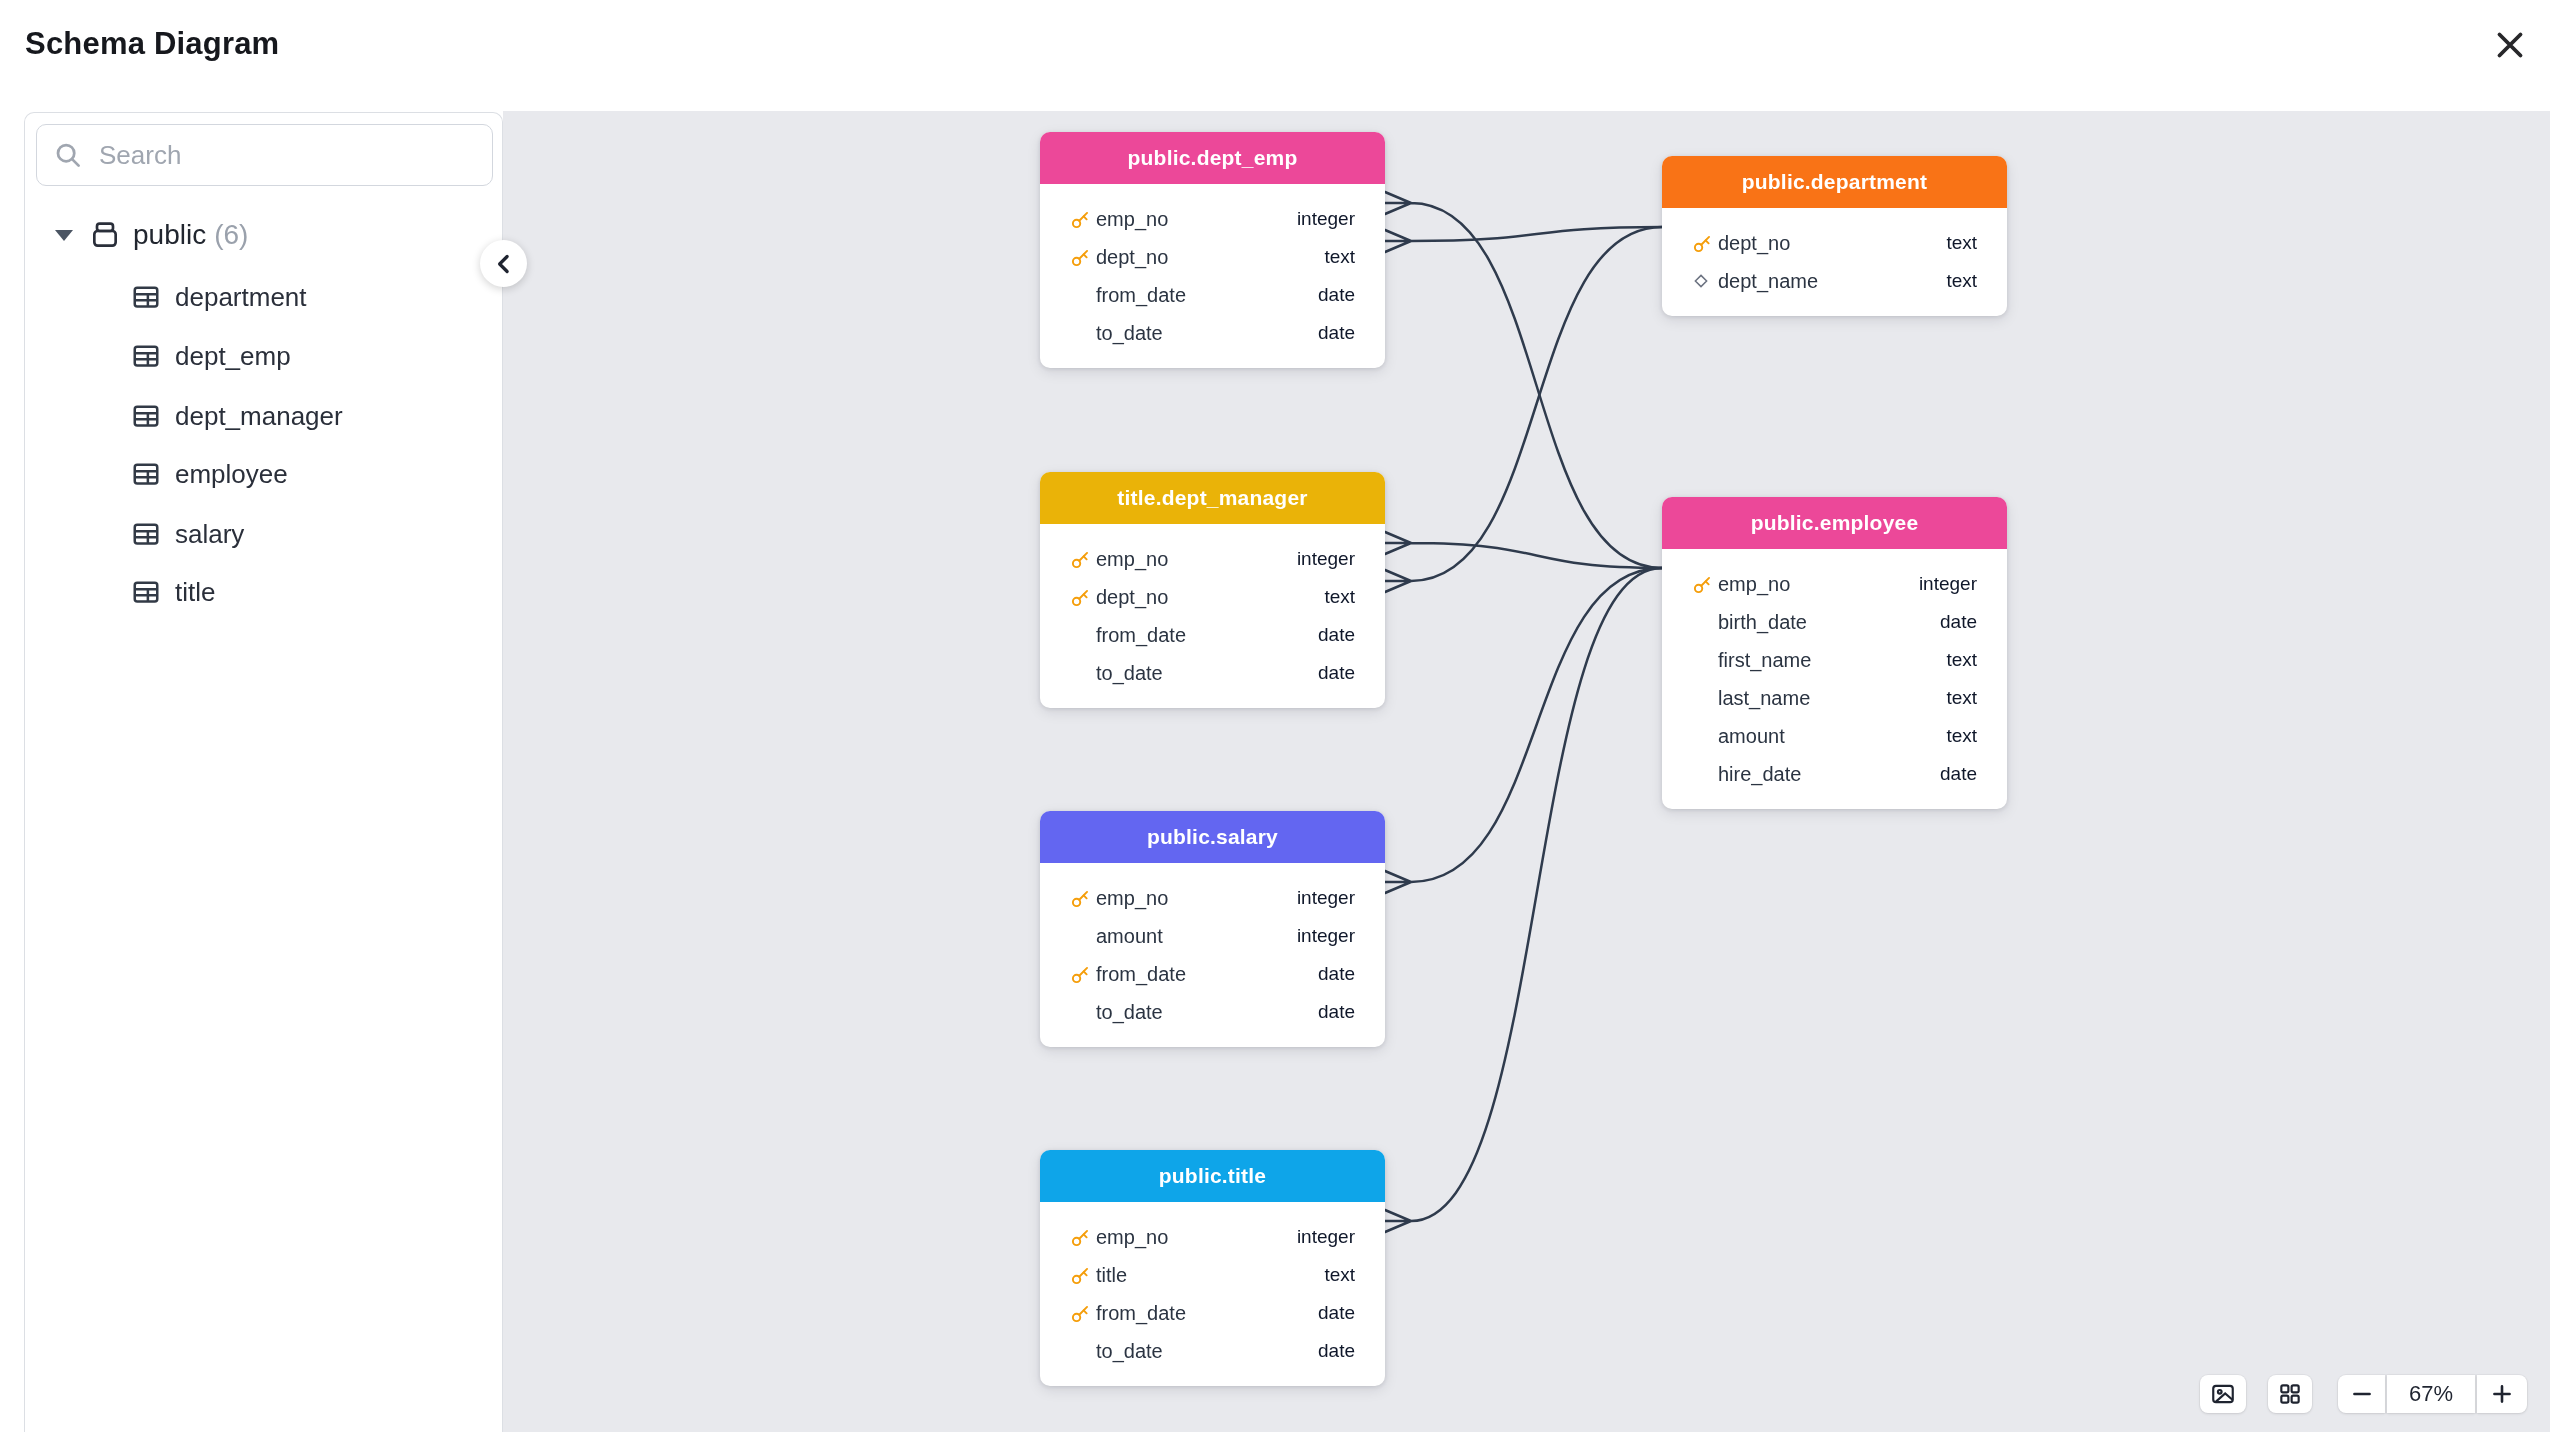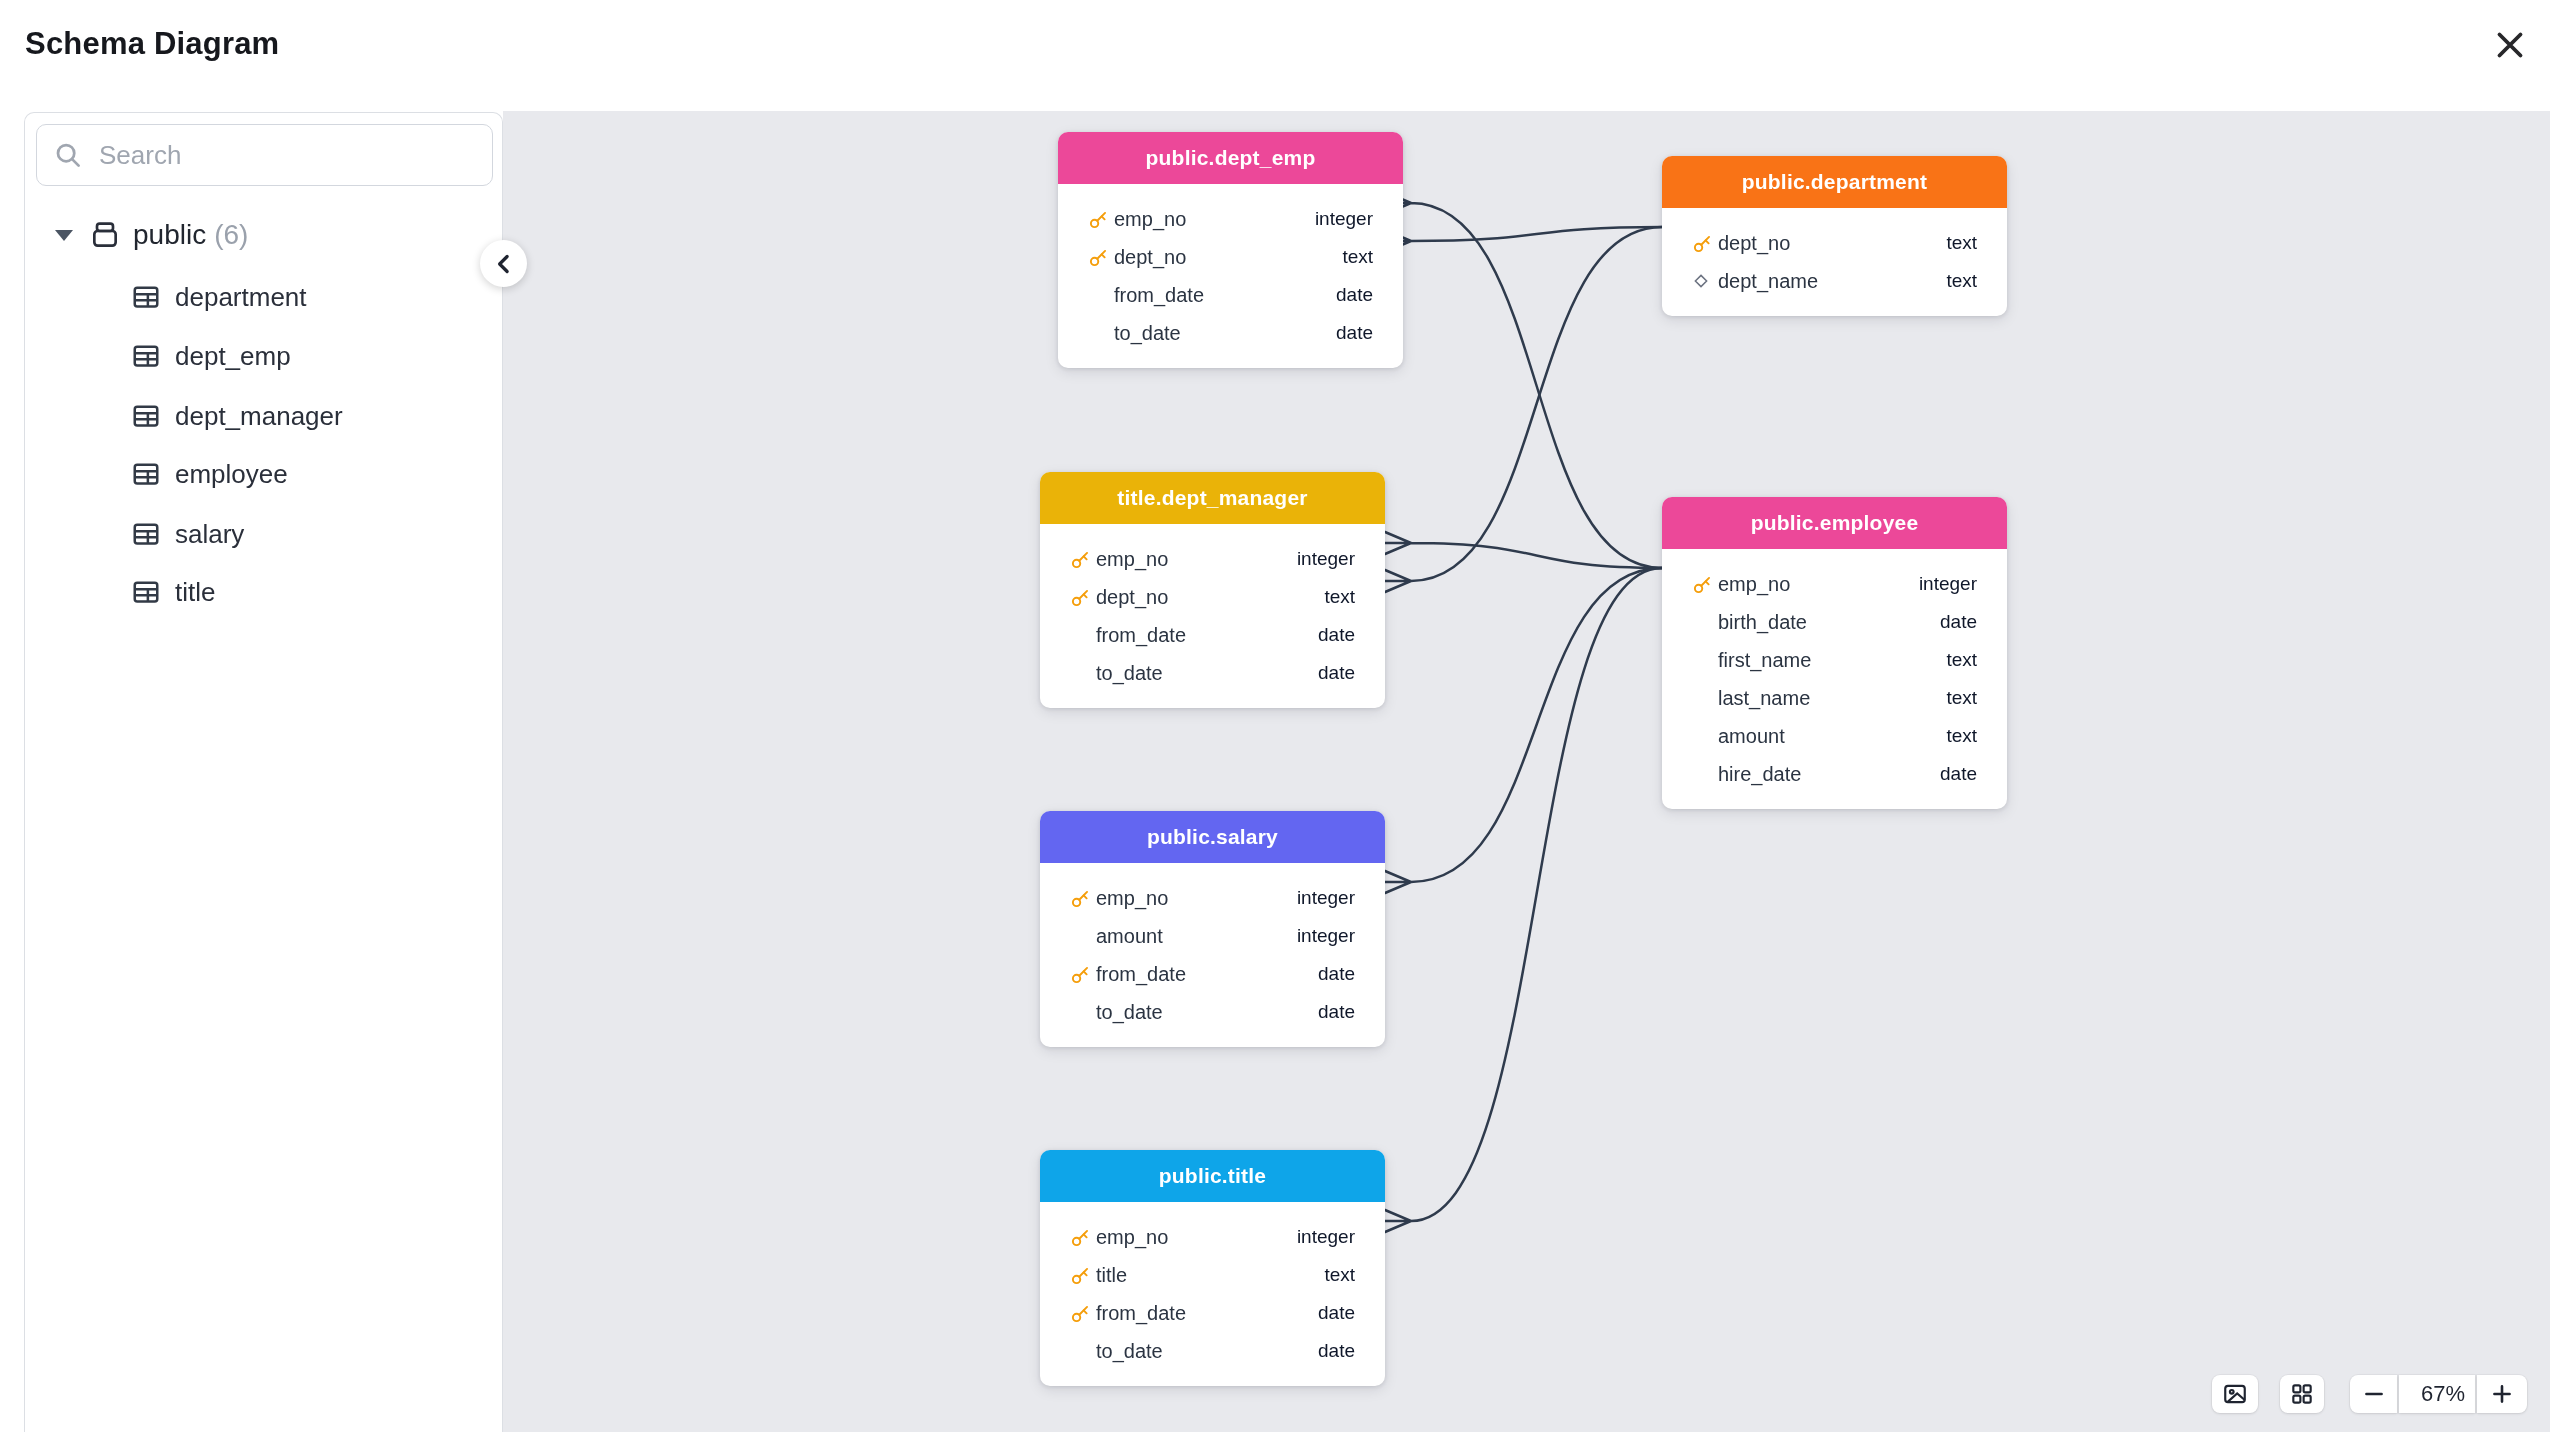--- a/index.html
+++ b/index.html
@@ -50,22 +50,22 @@
   .col-name{font-size:20px;color:#2b3442;}
   .col-type{margin-left:auto;font-size:19px;color:#0f172a;}
 
   
   .controls{position:absolute;right:23px;bottom:19px;display:flex;align-items:center;z-index:6;}
   .ctl-btn{height:38px;background:#fff;border:none;border-radius:8px;display:flex;align-items:center;justify-content:center;
            cursor:pointer;box-shadow:0 1px 3px rgba(0,0,0,.10),0 0 0 1px rgba(0,0,0,.03);}
   .btn-image{width:46px;margin-right:22px;}
   .btn-grid{width:44px;margin-right:26px;}
   .btn-minus{width:47px;border-radius:8px 0 0 8px;margin-right:2px;}
-  .zoom-label{width:64px;height:38px;background:#fff;display:flex;align-items:center;justify-content:center;
-              font-size:22px;color:#1f2430;margin-right:2px;box-shadow:0 1px 3px rgba(0,0,0,.10),0 0 0 1px rgba(0,0,0,.03);padding-left:12px;}
+  .zoom-label{width:88px;height:38px;background:#fff;display:flex;align-items:center;justify-content:center;
+              font-size:22px;color:#1f2430;margin-right:2px;box-shadow:0 1px 3px rgba(0,0,0,.10),0 0 0 1px rgba(0,0,0,.03);}
   .btn-plus{width:50px;border-radius:0 8px 8px 0;}
   .ico{flex:none;}
 </style>
 </head>
 <body>
 
 <div class="app">
 
   <svg width="0" height="0" style="position:absolute">
     <defs>
@@ -141,21 +141,21 @@
   <div class="canvas">
     <svg class="edges" viewBox="0 0 2047 1321">
       <path d="M882,81 L908,92 M882,103 L908,92 M882,92 L908,92 C1046,92 1021,457 1159,457"></path>
       <path d="M882,119 L908,130 M882,141 L908,130 M882,130 L908,130 C1046,130 1021,116 1159,116"></path>
       <path d="M882,421 L908,432 M882,443 L908,432 M882,432 L908,432 C1046,432 1021,457 1159,457"></path>
       <path d="M882,459 L908,470 M882,481 L908,470 M882,470 L908,470 C1046,470 1021,116 1159,116"></path>
       <path d="M882,760 L908,771 M882,782 L908,771 M882,771 L908,771 C1046,771 1021,457 1159,457"></path>
       <path d="M882,1099 L908,1110 M882,1121 L908,1110 M882,1110 L908,1110 C1046,1110 1021,457 1159,457"></path>
     </svg>
 
-    <div class="node" style="left:555px;top:21px">
+    <div class="node" style="left:537px;top:21px">
       <div class="node-header hdr-pink">public.dept_emp</div>
       <div class="node-body">
         <div class="col-row">
           <span class="col-icon">
               <svg width="21" height="21">
                 <use href="#i-key"></use>
               </svg>
             </span>
           <span class="col-name">emp_no</span>
           <span class="col-type">integer</span>

